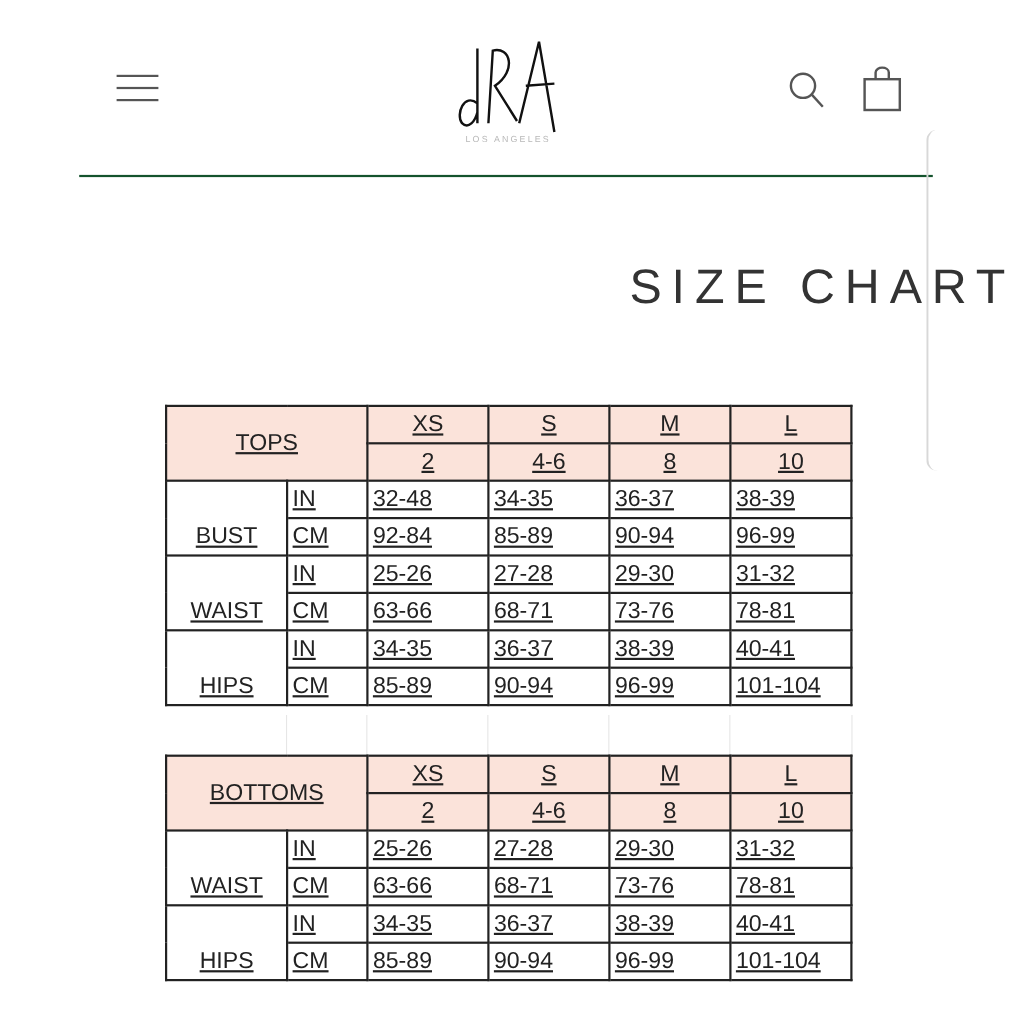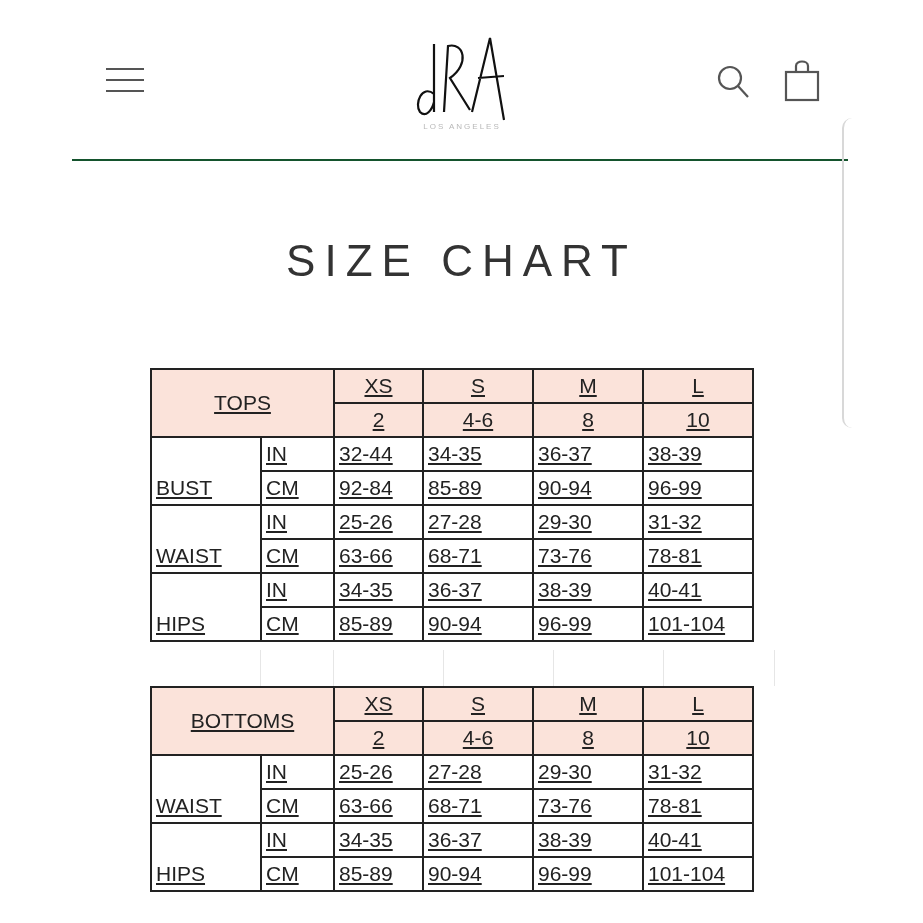--- a/index.html
+++ b/index.html
@@ -5,26 +5,26 @@
   html,body{margin:0;padding:0;}
   body{width:923px;height:923px;background:#ffffff;position:relative;overflow:hidden;font-family:"Liberation Sans",sans-serif;color:#2b2b2b;}
   .header{position:absolute;left:72px;top:0;width:776px;height:159px;border-bottom:2px solid #14532d;}
   .hamburger{position:absolute;left:34px;top:66px;width:38px;height:28px;cursor:pointer;}
   .hamburger span{position:absolute;left:0;width:38px;height:2px;background:#555;}
   .logo{position:absolute;left:340px;top:34px;width:100px;height:110px;}
   .logo-sub{position:absolute;left:0;top:88px;width:100px;text-align:center;font-size:8px;letter-spacing:2px;color:#b8b8b8;}
   .search-icon{position:absolute;left:644px;top:64px;width:36px;height:36px;cursor:pointer;}
   .bag-icon{position:absolute;left:712px;top:60px;width:36px;height:42px;cursor:pointer;}
   .side-bracket{position:absolute;left:842px;top:118px;width:10px;height:310px;border-left:2px solid #d8d8d8;border-top-left-radius:10px;border-bottom-left-radius:10px;}
-  .title{position:absolute;left:0;top:236px;width:923px;text-align:center;font-size:44px;letter-spacing:9px;color:#333;font-weight:normal;}
+  .title{position:absolute;left:0;top:236px;width:923px;text-align:right;font-size:44px;letter-spacing:9px;color:#333;font-weight:normal;}
   table.sc{position:absolute;left:150px;border-collapse:collapse;font-size:21px;color:#222;text-decoration:underline;}
   table.sc td{border:2px solid #222;padding:0 4px;height:32px;line-height:32px;box-sizing:border-box;}
   table.sc td.h{background:#fbe3da;text-align:center;}
-  table.sc td.cat{text-align:left;vertical-align:bottom;}
-  .c0{width:110px}.c1{width:73px}.c2{width:89px}.c3{width:110px}.c4{width:110px}.c5{width:110px}
+  table.sc td.cat{text-align:center;vertical-align:bottom;}
+  .c0{width:110px}.c1{width:73px}.c2{width:110px}.c3{width:110px}.c4{width:110px}.c5{width:110px}
   .gap{position:absolute;left:150px;top:650px;width:626px;height:36px;}
   .gap div{position:absolute;top:0;height:36px;border-left:1px solid #e6e6e6;}
 </style>
 </head>
 <body>
 
 <div class="header">
   <div class="hamburger">
     <span style="top:2px"></span>
       <span style="top:13px"></span>
@@ -67,21 +67,21 @@
   </tr>
   <tr>
     <td class="h">2</td>
     <td class="h">4-6</td>
     <td class="h">8</td>
     <td class="h">10</td>
   </tr>
   <tr>
     <td class="cat c0" rowspan="2">BUST</td>
     <td class="c1">IN</td>
-    <td>32-44</td>
+    <td>32-48</td>
     <td>34-35</td>
     <td>36-37</td>
     <td>38-39</td>
   </tr>
   <tr>
     <td>CM</td>
     <td>92-84</td>
     <td>85-89</td>
     <td>90-94</td>
     <td>96-99</td>

